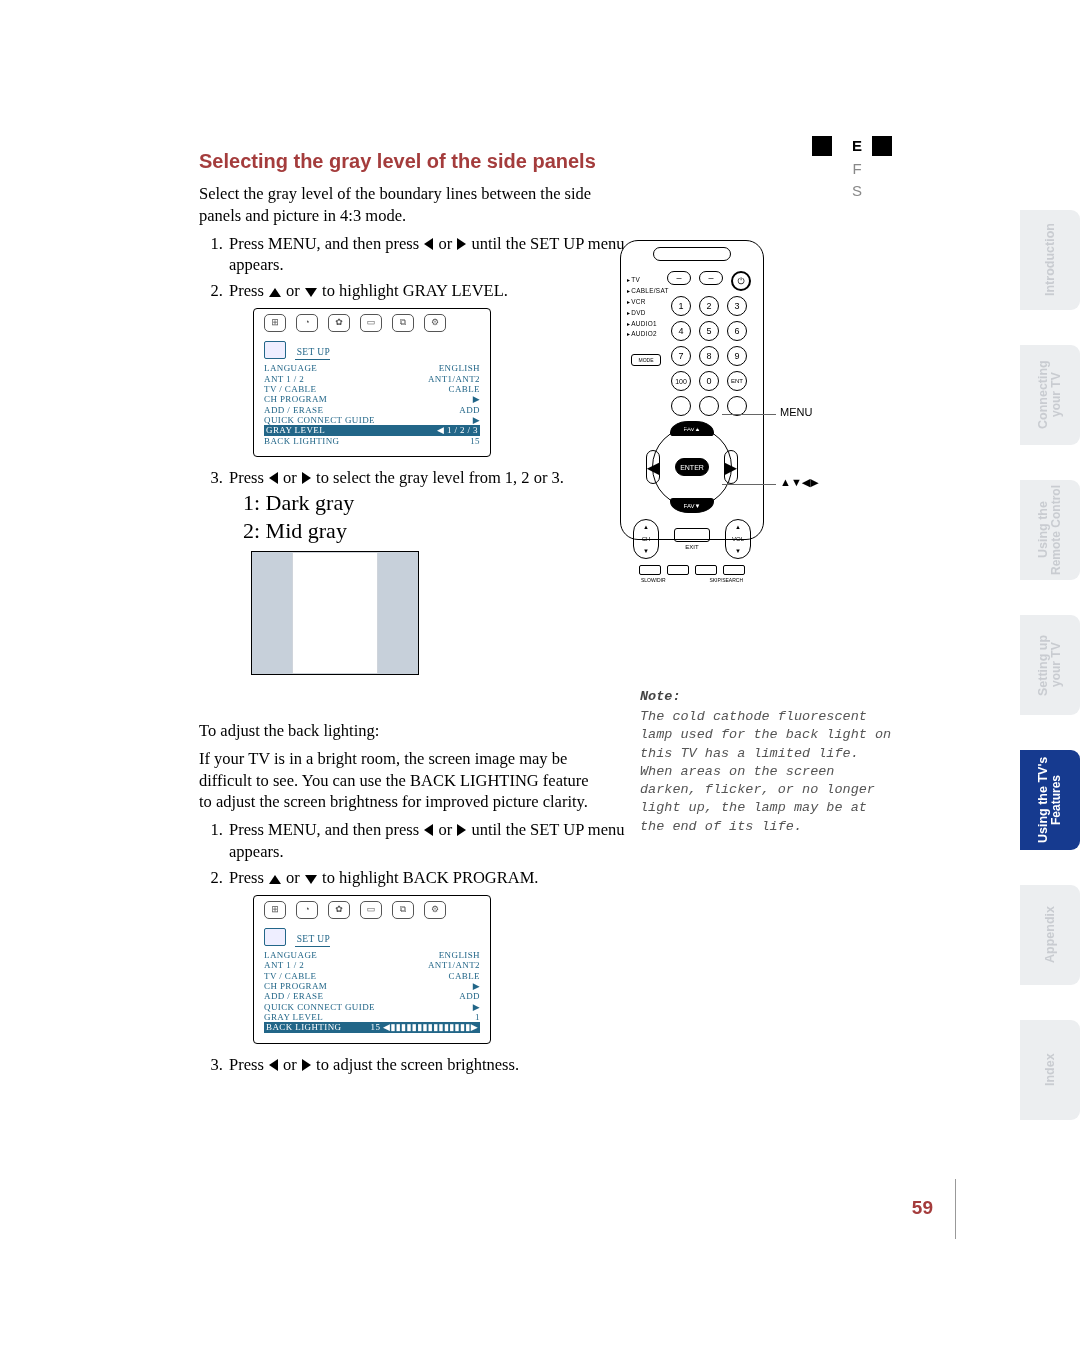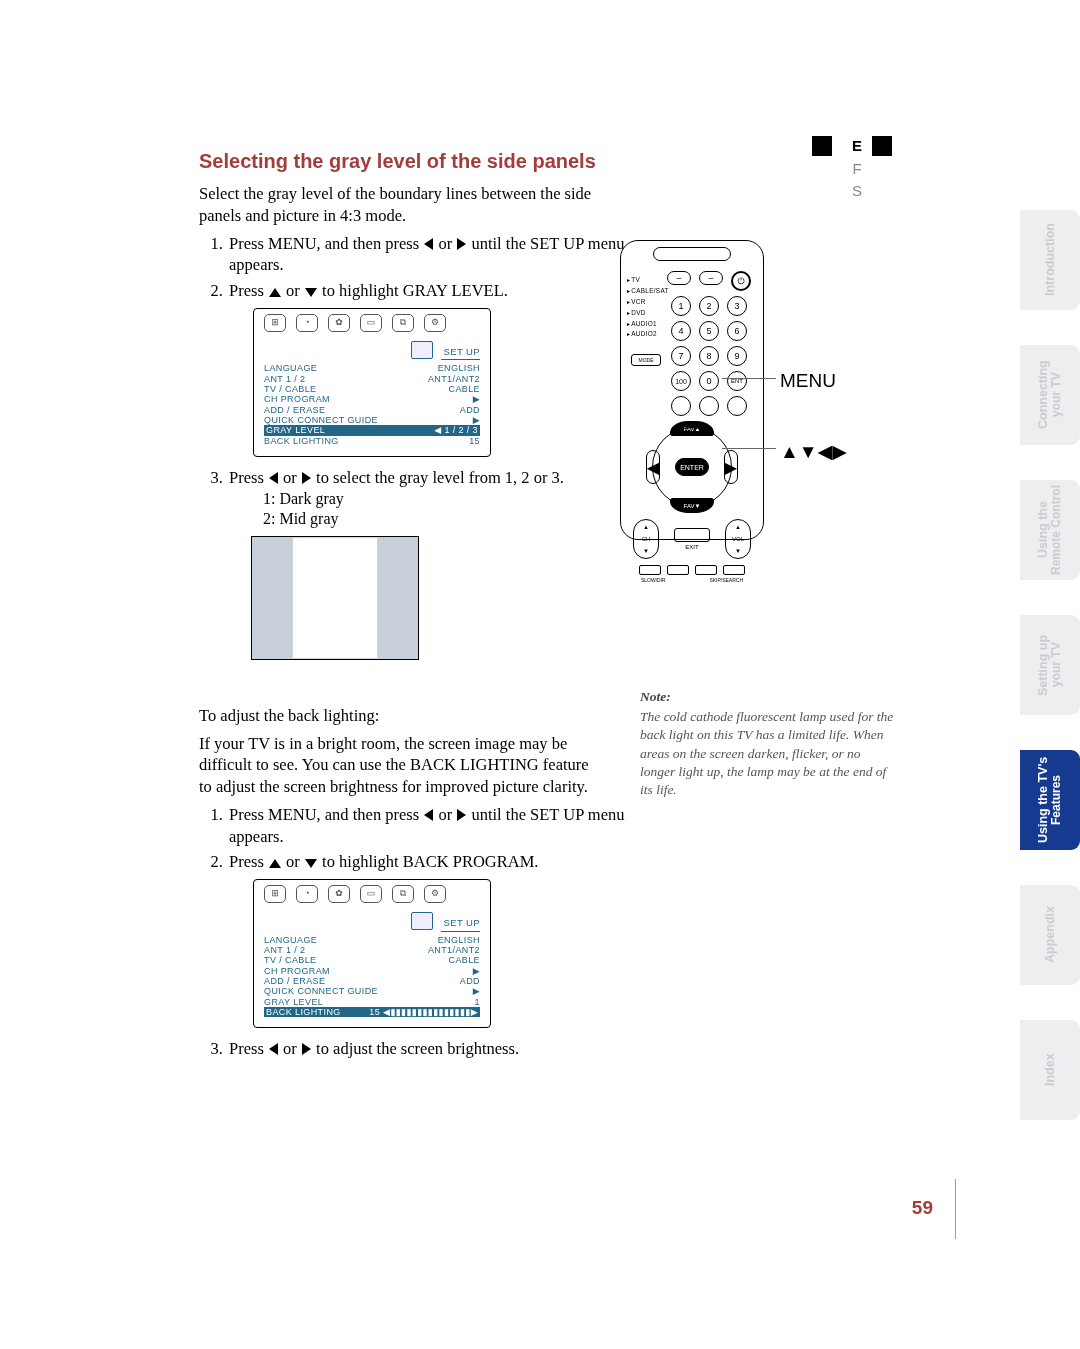--- a/index.html
+++ b/index.html
@@ -22,38 +22,38 @@
     font-family: Liberation Sans, sans-serif;
     font-weight: 700;
     color: #a43c3c;
     font-size: 20px;
     margin-bottom: 10px;
   }
   .body-text { font-size: 16.5px; line-height: 1.32; max-width: 404px; }
   .body-text p { margin-bottom: 6px; }
   ol.steps { margin: 4px 0 0 28px; max-width: 404px; font-size: 16.5px; line-height: 1.32; }
   ol.steps > li { margin-bottom: 4px; padding-left: 2px; }
-  .sub-indent { margin-left: 34px; font-size: 16px; line-height: 1.28; }
+  .sub-indent { margin-left: 14px; font-size: 22px; line-height: 1.28; }
   .tri { display: inline-block; width: 0; height: 0; vertical-align: -1px; }
   .tri-l { border-top: 6px solid transparent; border-bottom: 6px solid transparent; border-right: 9px solid #000; margin: 0 1px; }
   .tri-r { border-top: 6px solid transparent; border-bottom: 6px solid transparent; border-left: 9px solid #000; margin: 0 1px; }
   .tri-u { border-left: 6px solid transparent; border-right: 6px solid transparent; border-bottom: 9px solid #000; margin: 0 1px; }
   .tri-d { border-left: 6px solid transparent; border-right: 6px solid transparent; border-top: 9px solid #000; margin: 0 1px; }
 
   
   .osd-frame {
     width: 238px; margin: 6px 0 10px 24px;
     border: 1px solid #000; border-radius: 4px; background: #fff;
   }
   .osd-icons { height: 28px; border-bottom: 0; padding: 4px 10px; display: flex; gap: 10px; align-items: center; }
   .osd-icons span {
     width: 22px; height: 18px; border: 1.3px solid #555; border-radius: 5px;
     display: inline-flex; align-items: center; justify-content: center; font-size: 9px; color: #555;
   }
-  .osd-body { padding: 4px 10px 10px 10px; font-family: Liberation Sans, sans-serif; font-size: 9px; letter-spacing: .4px; color: #268; text-align: right; }
+  .osd-body { padding: 4px 10px 10px 10px; font-family: Liberation Serif, serif; font-size: 9px; letter-spacing: .4px; color: #268; }
   .osd-crt {
     width: 22px; height: 18px; border: 1px solid #268; border-radius: 2px; display: inline-block;
     background: #eef; margin-right: 4px; vertical-align: -4px;
   }
   .osd-title { font-size: 9.5px; display: inline-block; border-bottom: 1px solid #268; padding: 0 0 1px 2px; margin-left: 2px; }
   .osd-rows { margin-top: 3px; }
   .osd-row { display: flex; justify-content: space-between; line-height: 1.15; }
   .osd-row.hi { background: #268; color: #fff; padding: 0 2px; }
   .osd-row .r-arrow { margin-left: auto; }
 
@@ -85,27 +85,27 @@
   .dpad .top { top: 0; border-radius: 22px 22px 4px 4px / 14px 14px 4px 4px; }
   .dpad .bot { bottom: 0; border-radius: 4px 4px 22px 22px / 4px 4px 14px 14px; }
   .dpad .ltab, .dpad .rtab { position: absolute; top: 50%; transform: translateY(-50%); width: 14px; height: 34px; border: 1px solid #000; border-radius: 8px; display: flex; align-items: center; justify-content: center; }
   .dpad .ltab { left: 0; } .dpad .rtab { right: 0; }
   .belowpad { display: flex; justify-content: space-between; margin-top: 6px; align-items: center; }
   .rock { width: 26px; height: 40px; border: 1.1px solid #000; border-radius: 13px; font-size: 6px; display: flex; flex-direction: column; align-items: center; justify-content: space-between; padding: 4px 0; }
   .wide { width: 36px; height: 14px; border: 1.1px solid #000; border-radius: 3px; }
   .bottomrow { display: flex; gap: 6px; justify-content: center; margin-top: 6px; }
   .bottomrow span { width: 22px; height: 10px; border: 1px solid #000; border-radius: 2px; }
   .subcap { display: flex; justify-content: space-between; font-size: 5px; margin-top: 2px; padding: 0 8px; }
-  .menu-call, .arrow-call { position: absolute; font-family: Arial, sans-serif; font-size: 19px; }
+  .menu-call, .arrow-call { position: absolute; font-family: Arial, sans-serif; font-size: 11px; margin-top: 36px; }
   .menu-call .line, .arrow-call .line { position: absolute; background: #666; height: 1px; }
 
   
   .note-col {
     position: absolute; left: 640px; top: 688px; width: 258px;
-    font-family: Liberation Serif, serif; font-size: 13.5px; font-style: italic;
+    font-family: Liberation Mono, monospace; font-size: 13.5px; font-style: italic;
     color: #555; line-height: 1.35;
   }
   .note-col .nhead { font-weight: 700; font-style: italic; margin-bottom: 2px; color: #444; }
 
   
   .tabs { position: absolute; right: 0; top: 210px; display: flex; flex-direction: column; gap: 35px; align-items: flex-end; }
   .tab {
     width: 60px; height: 100px; border-radius: 9px 0 0 9px;
     display: flex; align-items: center; justify-content: center;
     font-family: Arial, sans-serif; font-weight: 700; font-size: 12.5px; line-height: 1.15;

